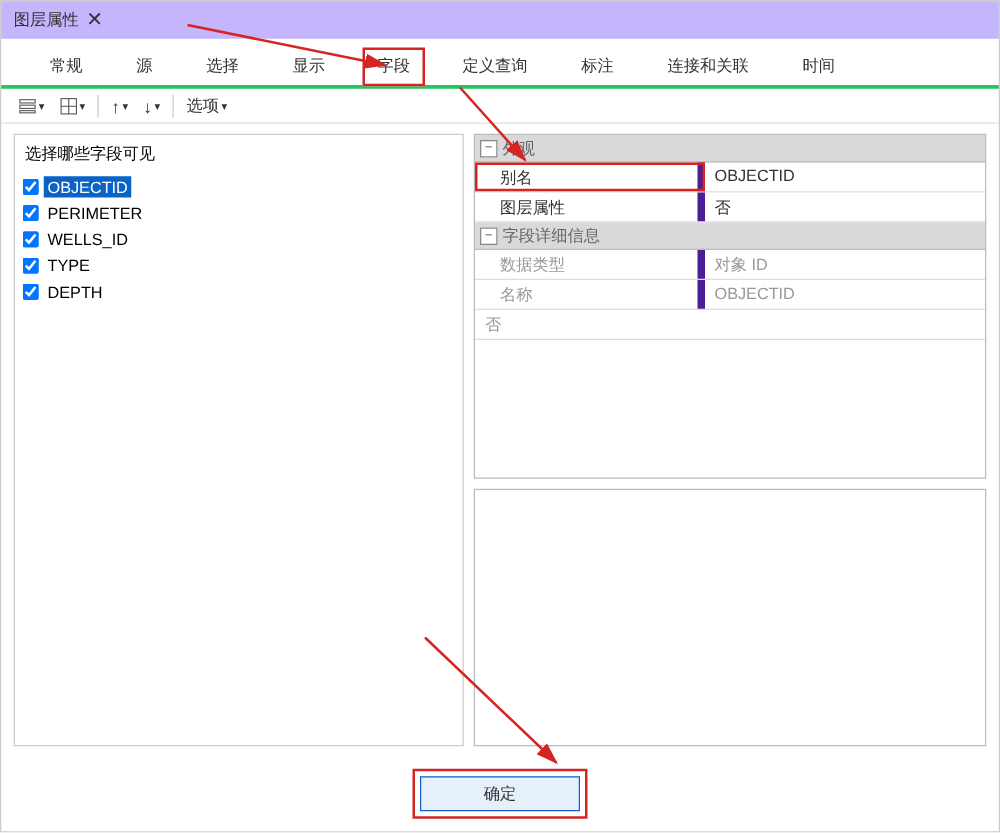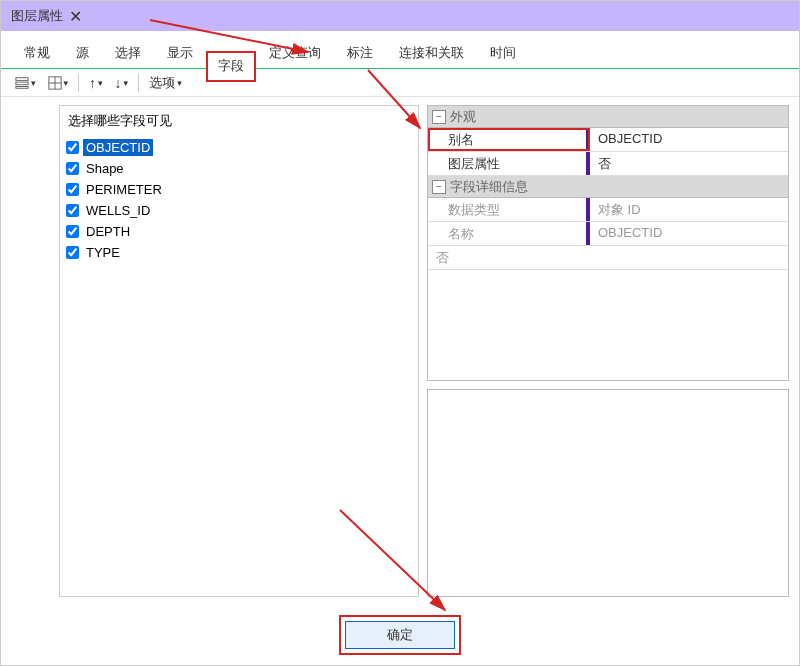--- a/index.html
+++ b/index.html
@@ -1,48 +1,48 @@
 <!DOCTYPE html>
 <html><head>
 <meta charset="utf-8">
 <style>
   * { box-sizing: border-box; margin: 0; padding: 0; }
   body { font-family: "Microsoft YaHei", "SimSun", sans-serif; font-size: 13px; background: #f5f5f5; width: 800px; height: 666px; overflow: hidden; position: relative; }
   .dialog { background: #fff; width: 800px; height: 666px; display: flex; flex-direction: column; border: 1px solid #ccc; }
   .titlebar { height: 30px; display: flex; align-items: center; padding: 0 10px; background: #c4b5fd; }
   .titlebar .title { font-size: 13px; color: #333; }
   .close-x { font-size: 16px; color: #333; cursor: pointer; padding: 2px 6px; }
-  .tabs { display: flex; border-bottom: 1px solid #22c55e; padding: 6px 10px 0 10px; gap: 0; }
+  .tabs { display: flex; border-bottom: 3px solid #22c55e; padding: 6px 10px 0 26px; gap: 17px; }
   .tab { padding: 6px 12px; font-size: 13px; color: #333; cursor: pointer; border: 1px solid transparent; border-bottom: none; position: relative; }
-  .tab.active { border-color: #ccc; background: #fff; top: 14px; }
+  .tab.active { border-color: #ccc; background: #fff; top: 1px; }
   .tab.hl { border: 2px solid #d52424; padding: 4px 10px; }
   .toolbar { height: 28px; display: flex; align-items: center; padding: 2px 10px; gap: 4px; border-bottom: 1px solid #e0e0e0; }
   .tbtn { display: inline-flex; align-items: center; gap: 2px; padding: 2px 4px; cursor: pointer; font-size: 13px; color: #333; }
   .tbtn svg { width: 14px; height: 14px; }
   .sep { width: 1px; height: 18px; background: #ccc; margin: 0 2px; }
-  .body { flex: 1; display: flex; padding: 8px 10px; gap: 8px; min-height: 0; margin-left: 48px; }
+  .body { flex: 1; display: flex; padding: 8px 10px; gap: 8px; min-height: 0; }
   .left { width: 360px; border: 1px solid #ccc; display: flex; flex-direction: column; background: #fff; }
   .left .hdr { padding: 6px 8px; font-size: 13px; }
   .fieldlist { flex: 1; overflow: auto; padding: 0 6px 6px 6px; }
   .frow { display: flex; align-items: center; height: 20px; gap: 4px; margin: 1px 0; }
   .frow input[type=checkbox] { width: 13px; height: 13px; }
   .frow .lbl { padding: 1px 3px; }
   .frow.sel .lbl { background: #0a64c8; color: #fff; }
   .right { flex: 1; display: flex; flex-direction: column; gap: 8px; min-height: 0; }
   .propgrid { border: 1px solid #bbb; background: #fff; flex: 0 0 auto; }
   .grp-hdr { background: #d9d9d9; color: #666; height: 22px; display: flex; align-items: center; padding-left: 4px; border-bottom: 1px solid #bbb; }
   .grp-hdr .tw { width: 14px; height: 14px; background: #fff; border: 1px solid #888; display: inline-flex; align-items: center; justify-content: center; font-size: 10px; line-height: 1; margin-right: 4px; color: #555; }
   .prow { display: flex; height: 24px; border-bottom: 1px solid #ddd; }
-  .prow .k { width: 45%; padding: 3px 8px 3px 20px; color: #333; border-right: 4px solid #4c1d95; }
+  .prow .k { width: 45%; padding: 3px 8px 3px 20px; color: #333; border-right: 6px solid #4c1d95; }
   .prow .v { flex: 1; padding: 3px 8px; color: #333; }
   .prow.dim .k, .prow.dim .v { color: #999; }
   .prow.hl .k { outline: 2px solid #d52424; outline-offset: -2px; }
   .descbox { flex: 1; border: 1px solid #bbb; background: #fff; min-height: 60px; }
   .footer { height: 60px; display: flex; align-items: center; justify-content: center; gap: 10px; }
-  .ok-btn { width: 110px; height: 28px; border: 1px solid #1261c9; background: #e6f0fb; color: #333; font-size: 13px; cursor: pointer; }
+  .ok-btn { width: 128px; height: 28px; border: 1px solid #1261c9; background: #e6f0fb; color: #333; font-size: 13px; cursor: pointer; }
   .ok-hl { border: 2px solid #d52424; padding: 4px; display: inline-block; }
 
 </style>
 </head>
 <body>
 
 <div class="dialog">
 
   <div class="titlebar">
     <span class="title">图层属性</span>
@@ -98,37 +98,33 @@
 
     <div class="left">
       <div class="hdr">选择哪些字段可见</div>
       <div class="fieldlist">
         <div class="frow sel">
           <input type="checkbox" checked="" style="">
           <span class="lbl">OBJECTID</span>
         </div>
         <div class="frow">
           <input type="checkbox" checked="" style="">
-          <span class="lbl">Shape</span>
-        </div>
-        <div class="frow">
-          <input type="checkbox" checked="" style="">
           <span class="lbl">PERIMETER</span>
         </div>
         <div class="frow">
           <input type="checkbox" checked="" style="">
           <span class="lbl">WELLS_ID</span>
         </div>
         <div class="frow">
           <input type="checkbox" checked="" style="">
-          <span class="lbl">DEPTH</span>
+          <span class="lbl">TYPE</span>
         </div>
         <div class="frow">
           <input type="checkbox" checked="" style="">
-          <span class="lbl">TYPE</span>
+          <span class="lbl">DEPTH</span>
         </div>
       </div>
     </div>
 
     <div class="right">
       <div class="propgrid">
         <div class="grp-hdr">
           <span class="tw">−</span>
           <span>外观</span>
         </div>

